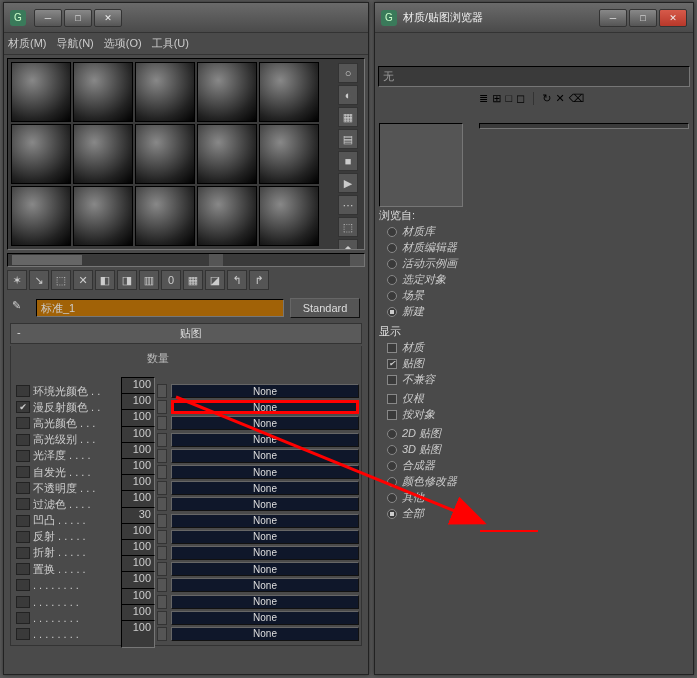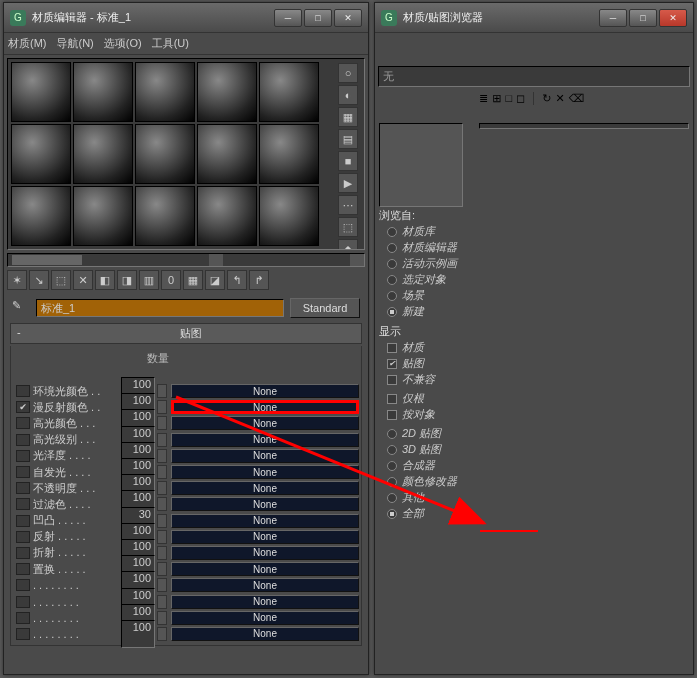--- a/index.html
+++ b/index.html
@@ -66,21 +66,20 @@
 
 .anno-arrow { position:absolute; left:174px; top:395px; width:334px; height:140px; pointer-events:none;}
 .anno-underline { position:absolute; left:480px; top:530px; width:58px; height:2px; background:#f00; pointer-events:none;}
 </style>
 </head>
 <body>
 
 <div class="window" id="w1">
   <div class="titlebar">
     <span class="appicon">G</span>
-    <span class="title">材质编辑器 - 标准_1</span>
     <span class="winbtn">─</span>
     <span class="winbtn">□</span>
     <span class="winbtn">✕</span>
   </div>
   <div class="menubar">
     <span>材质(M)</span>
     <span>导航(N)</span>
     <span>选项(O)</span>
     <span>工具(U)</span>
   </div>

